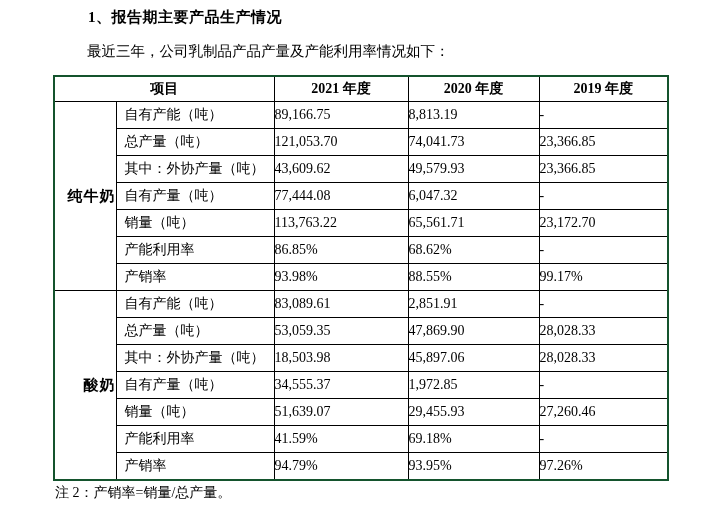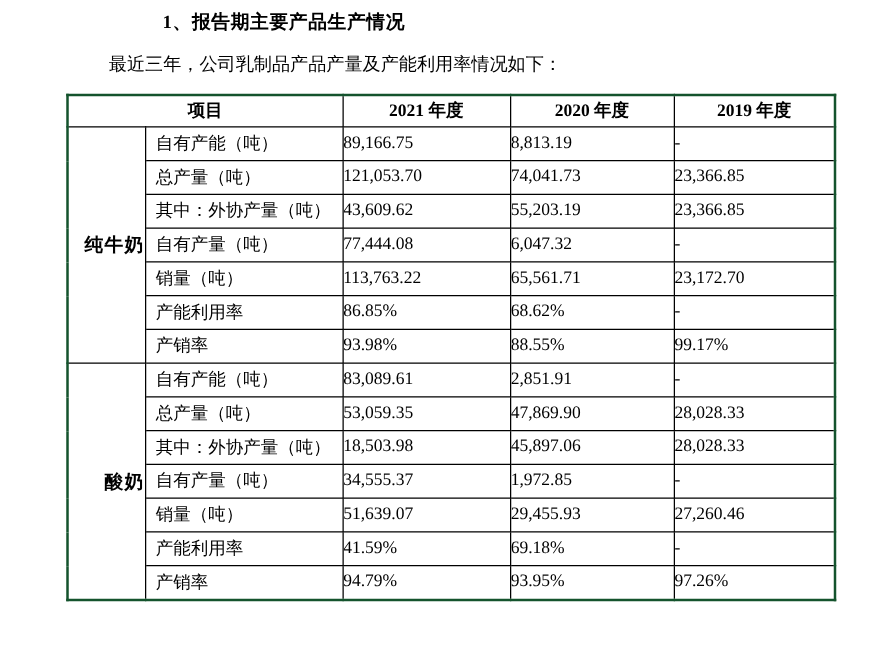--- a/index.html
+++ b/index.html
@@ -16,21 +16,20 @@
     overflow: hidden;
   }
   .doc-title {
     position: absolute;
     left: 88px;
     top: 8px;
     font-size: 15px;
     font-weight: bold;
     letter-spacing: 0.5px;
     white-space: nowrap;
-    margin-left: 42px;
   }
   .doc-intro {
     position: absolute;
     left: 87px;
     top: 42px;
     font-size: 14.5px;
     white-space: nowrap;
   }
   table.prod-table {
     position: absolute;
@@ -115,21 +114,21 @@
     </tr>
     <tr>
       <td class="cell-label">总产量（吨）</td>
       <td class="cell-num">121,053.70</td>
       <td class="cell-num">74,041.73</td>
       <td class="cell-num">23,366.85</td>
     </tr>
     <tr>
       <td class="cell-label">其中：外协产量（吨）</td>
       <td class="cell-num">43,609.62</td>
-      <td class="cell-num">55,203.19</td>
+      <td class="cell-num">49,579.93</td>
       <td class="cell-num">23,366.85</td>
     </tr>
     <tr>
       <td class="cell-label">自有产量（吨）</td>
       <td class="cell-num">77,444.08</td>
       <td class="cell-num">6,047.32</td>
       <td class="cell-num">-</td>
     </tr>
     <tr>
       <td class="cell-label">销量（吨）</td>
@@ -190,13 +189,14 @@
     <tr>
       <td class="cell-label">产销率</td>
       <td class="cell-num">94.79%</td>
       <td class="cell-num">93.95%</td>
       <td class="cell-num">97.26%</td>
     </tr>
   </tbody>
 </table>
 
 <div class="doc-notes">
+  <div>注 2：产销率=销量/总产量。</div>
 </div>
 
 </body></html>

